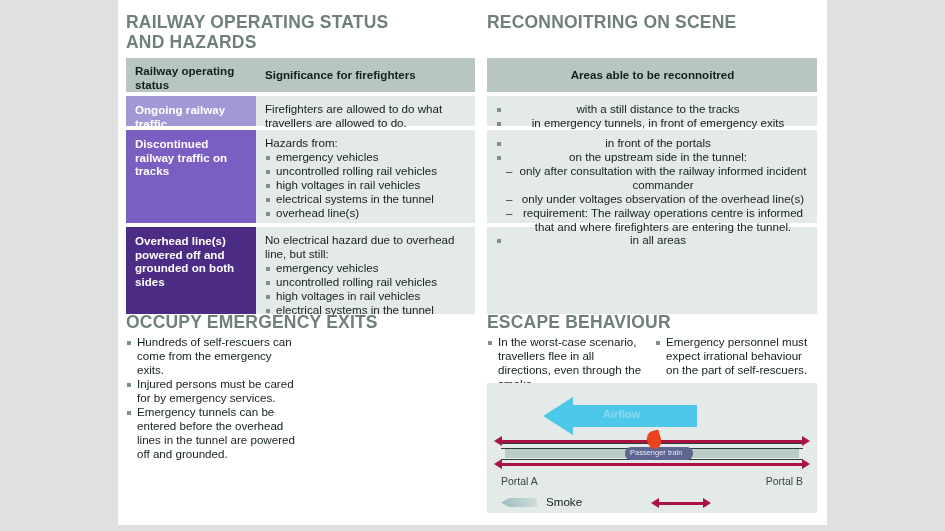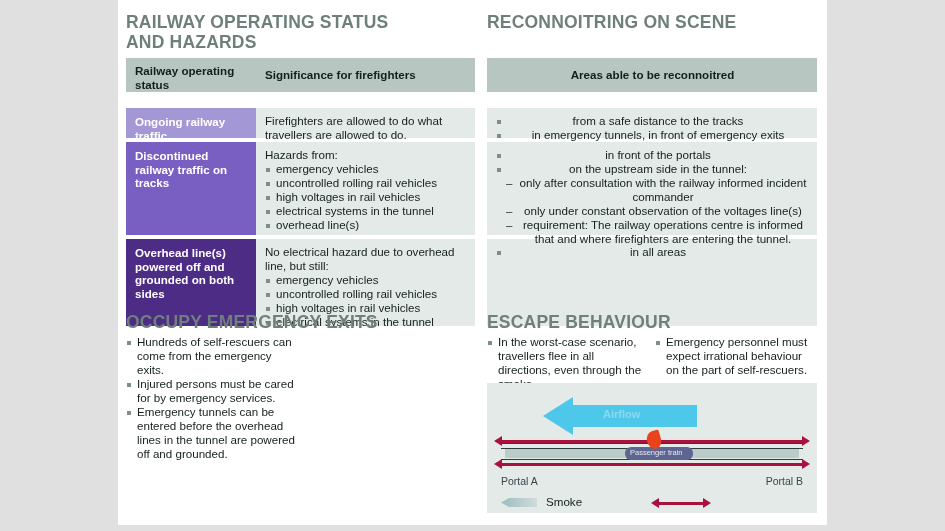--- a/index.html
+++ b/index.html
@@ -50,21 +50,21 @@
   .head-cell.c-area{height:34px;padding-top:10px;background:#b7c6c0;}
 
   .st{color:#ffffff;font-weight:bold;font-size:11.6px;line-height:13.6px;}
   .st-1{background:#a497d6;}
   .st-2{background:#7a5fc3;}
   .st-3{background:#4d2c85;}
 
   .body-txt{color:#14201f;font-size:11.6px;line-height:14px;}
   .sp{height:4px;background:#ffffff;width:100%;}
 
-  .r1 .cell{height:30px;margin-top:12px;}
+  .r1 .cell{height:30px;}
   .r2 .cell{height:93px;}
   .r3 .cell{height:87px;}
 
   
   .bot{position:absolute;left:0;top:305px;width:709px;height:220px;}
   .bl-col{position:absolute;left:5px;top:0;width:352px;height:220px;}
   .br-col{position:absolute;left:366px;top:0;width:338px;height:220px;}
 
   .occ-title{position:absolute;left:3px;top:7px;}
   .occ-list{position:absolute;left:3px;top:30px;width:170px;color:#14201f;font-size:11.6px;line-height:14px;}
@@ -201,36 +201,36 @@
 
       <div class="tbl">
         <div class="row">
           <div class="cell c-area head-cell">Areas able to be reconnoitred</div>
         </div>
         <div class="sp"></div>
 
         <div class="row r1">
           <div class="cell c-area body-txt">
             <ul class="bl">
-              <li>from a safe distance to the tracks</li>
+              <li>with a still distance to the tracks</li>
               <li>in emergency tunnels, in front of emergency exits</li>
             </ul>
           </div>
         </div>
         <div class="sp"></div>
 
         <div class="row r2">
           <div class="cell c-area body-txt">
             <ul class="bl">
               <li>in front of the portals</li>
               <li>
                 <span>on the upstream side in the tunnel:</span>
                 <ul class="dash">
                   <li>only after consultation with the railway informed incident commander</li>
-                  <li>only under constant observation of the voltages line(s)</li>
+                  <li>only under voltages observation of the overhead line(s)</li>
                   <li>requirement: The railway operations centre is informed that and where firefighters are entering the tunnel.</li>
                 </ul>
               </li>
             </ul>
           </div>
         </div>
         <div class="sp"></div>
 
         <div class="row r3">
           <div class="cell c-area body-txt">

